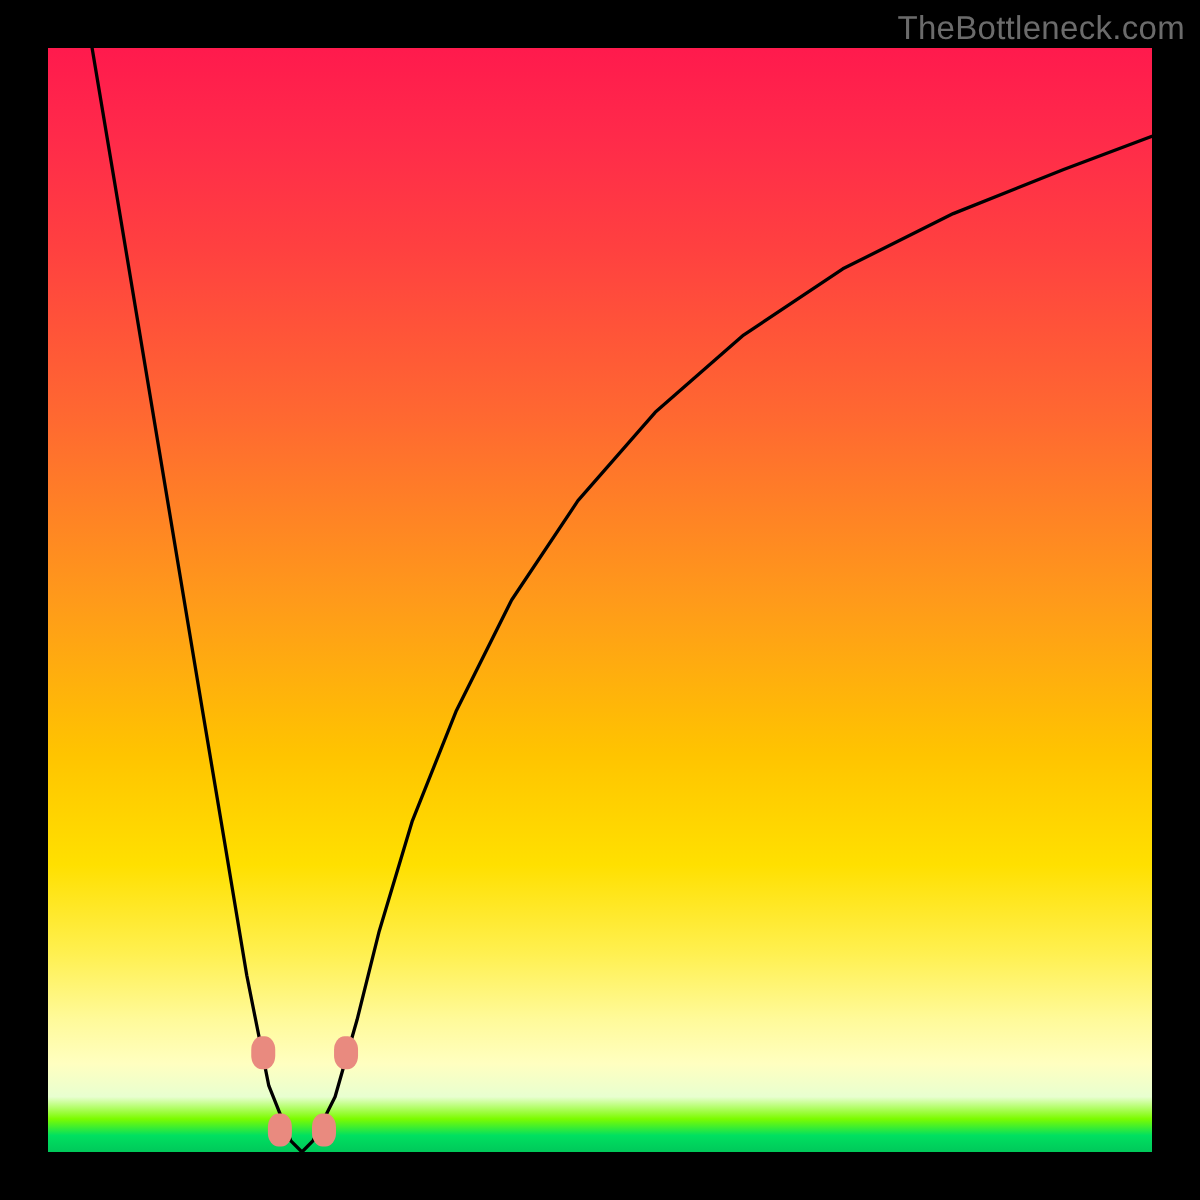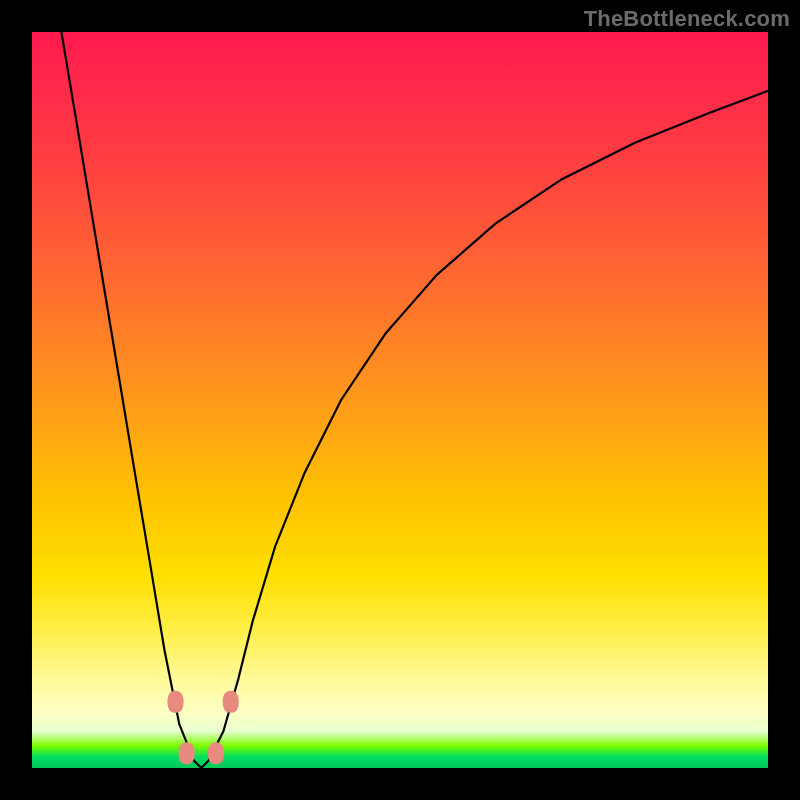--- a/index.html
+++ b/index.html
@@ -47,21 +47,21 @@
       #00e060 98.5%,
       #00c85a 100%
     );
   }
   .watermark {
     position: absolute;
     top: 6px;
     right: 10px;
     color: #6b6b6b;
     font-size: 22px;
-    font-weight: 700;
+    font-weight: 400;
     letter-spacing: 0.2px;
     user-select: none;
   }
   svg.curve {
     position: absolute;
     inset: 0;
     width: 100%;
     height: 100%;
   }
 </style>

